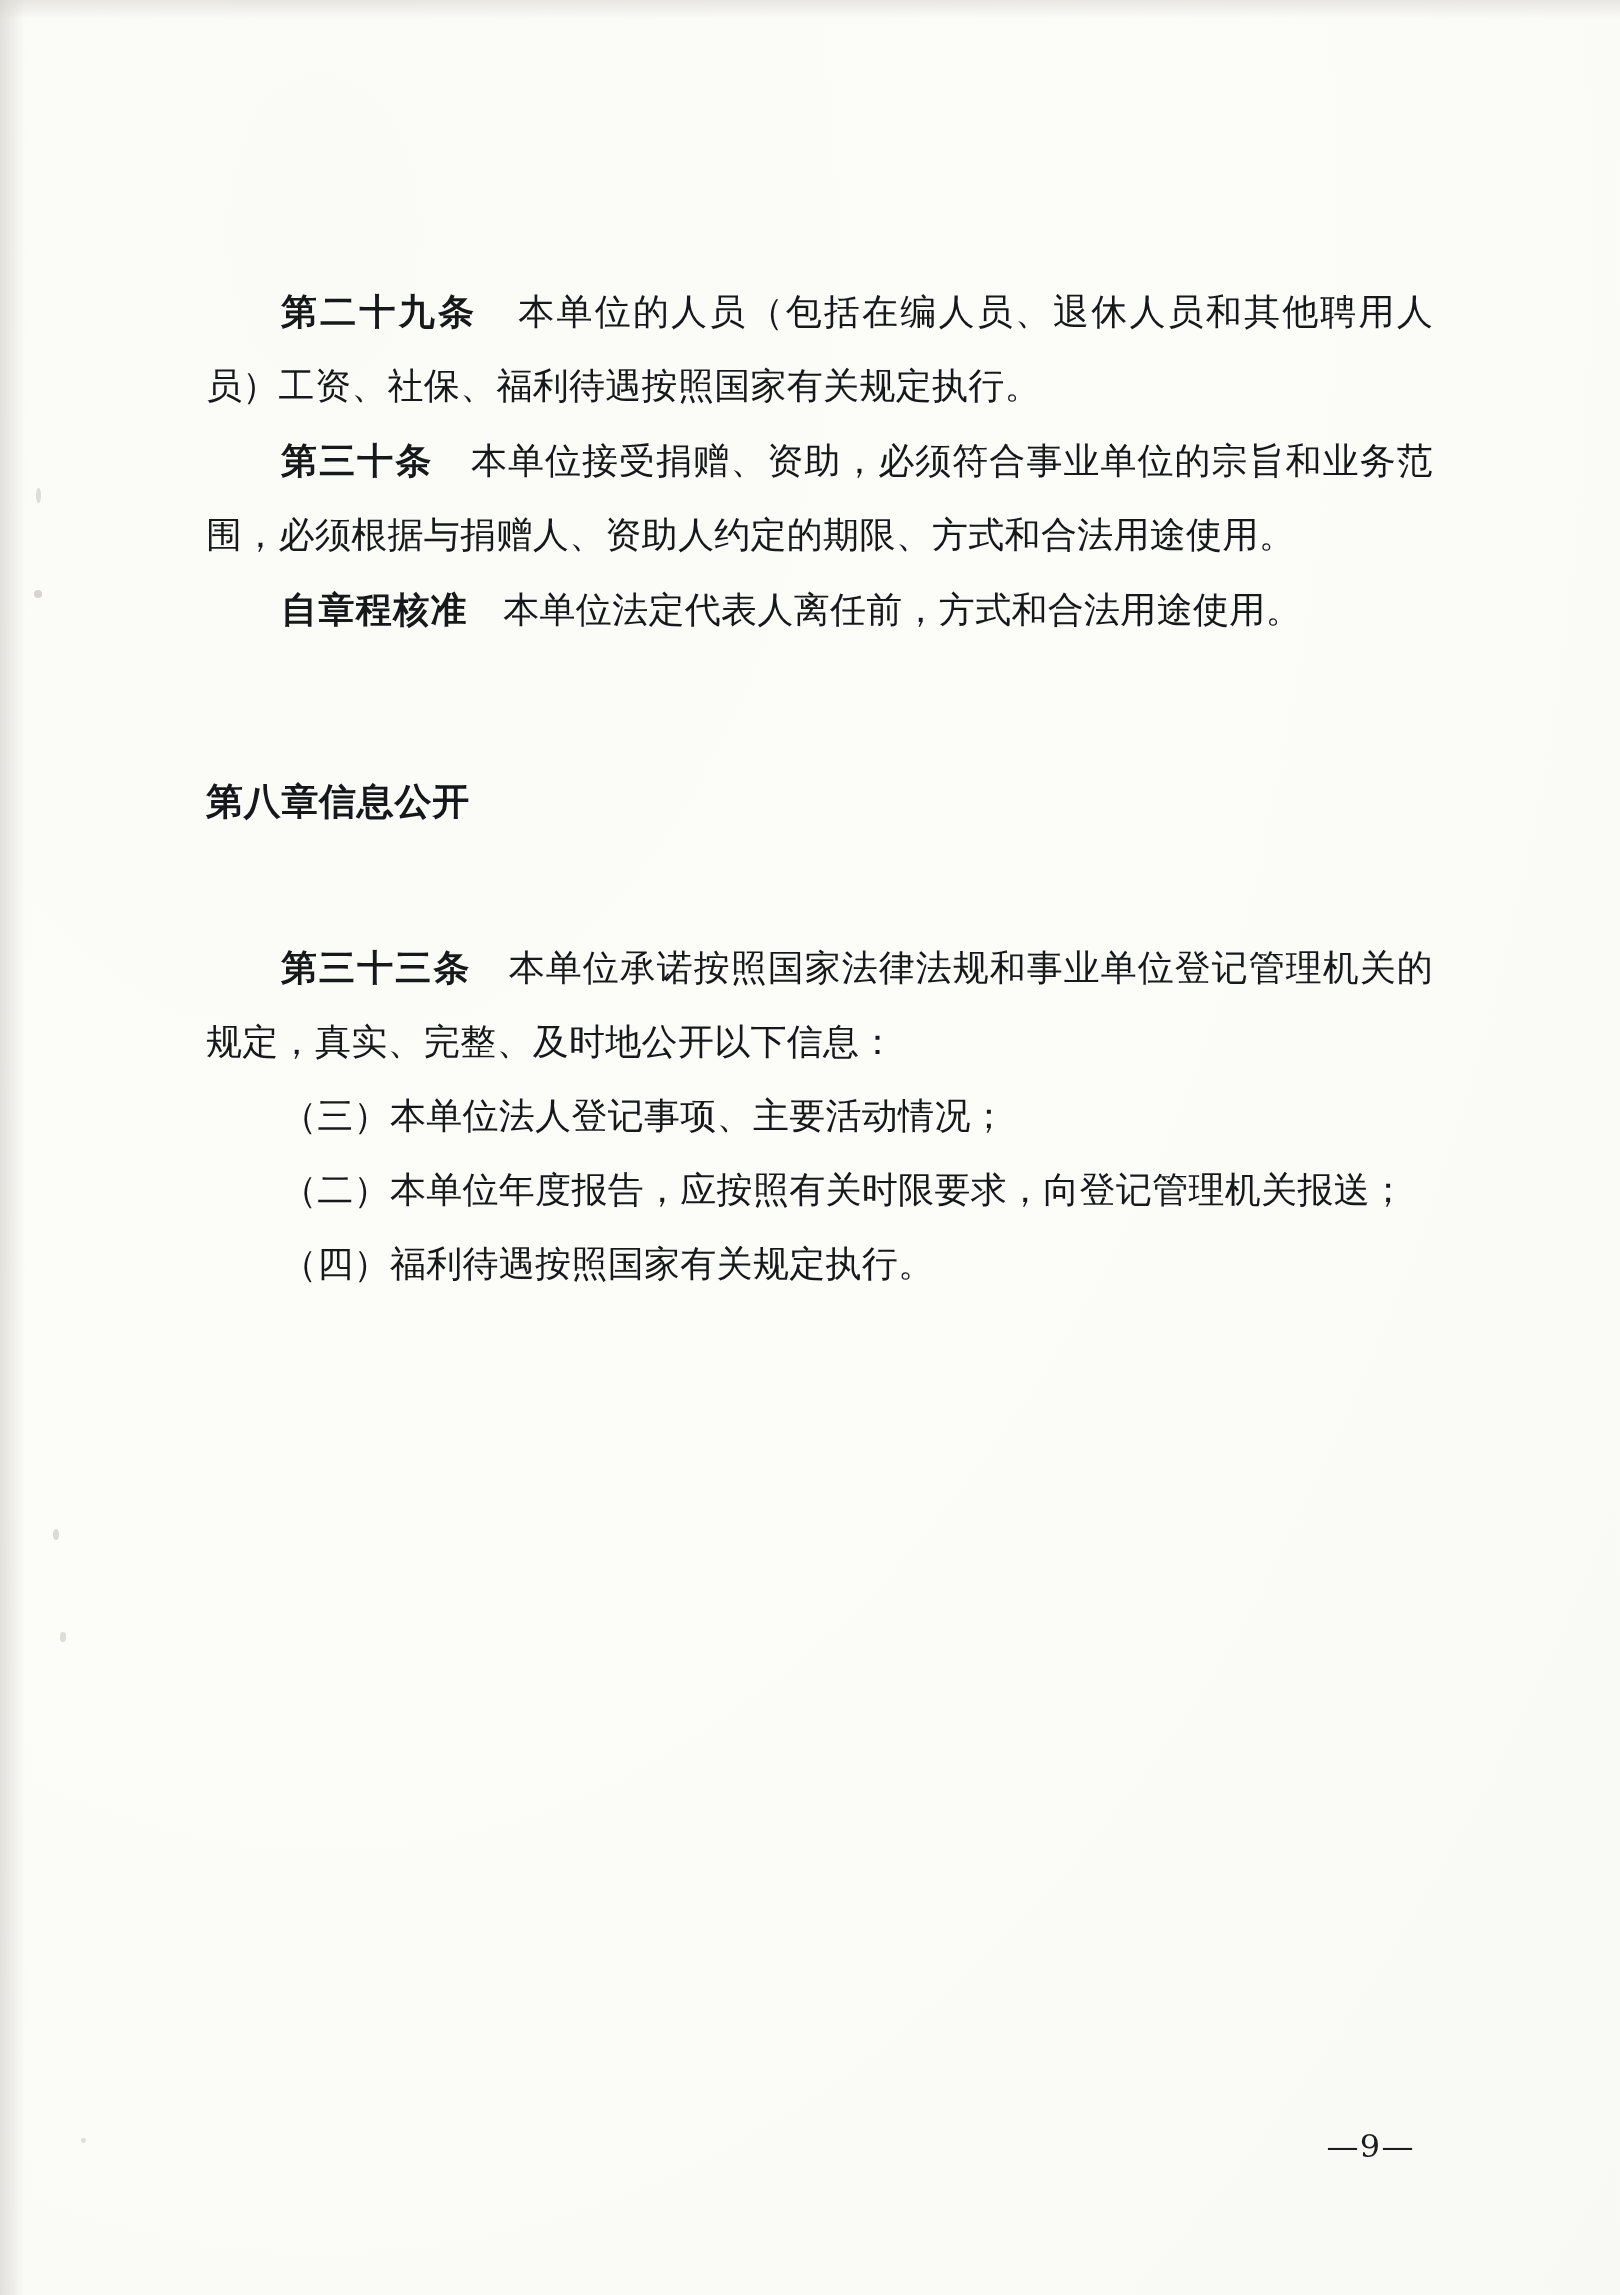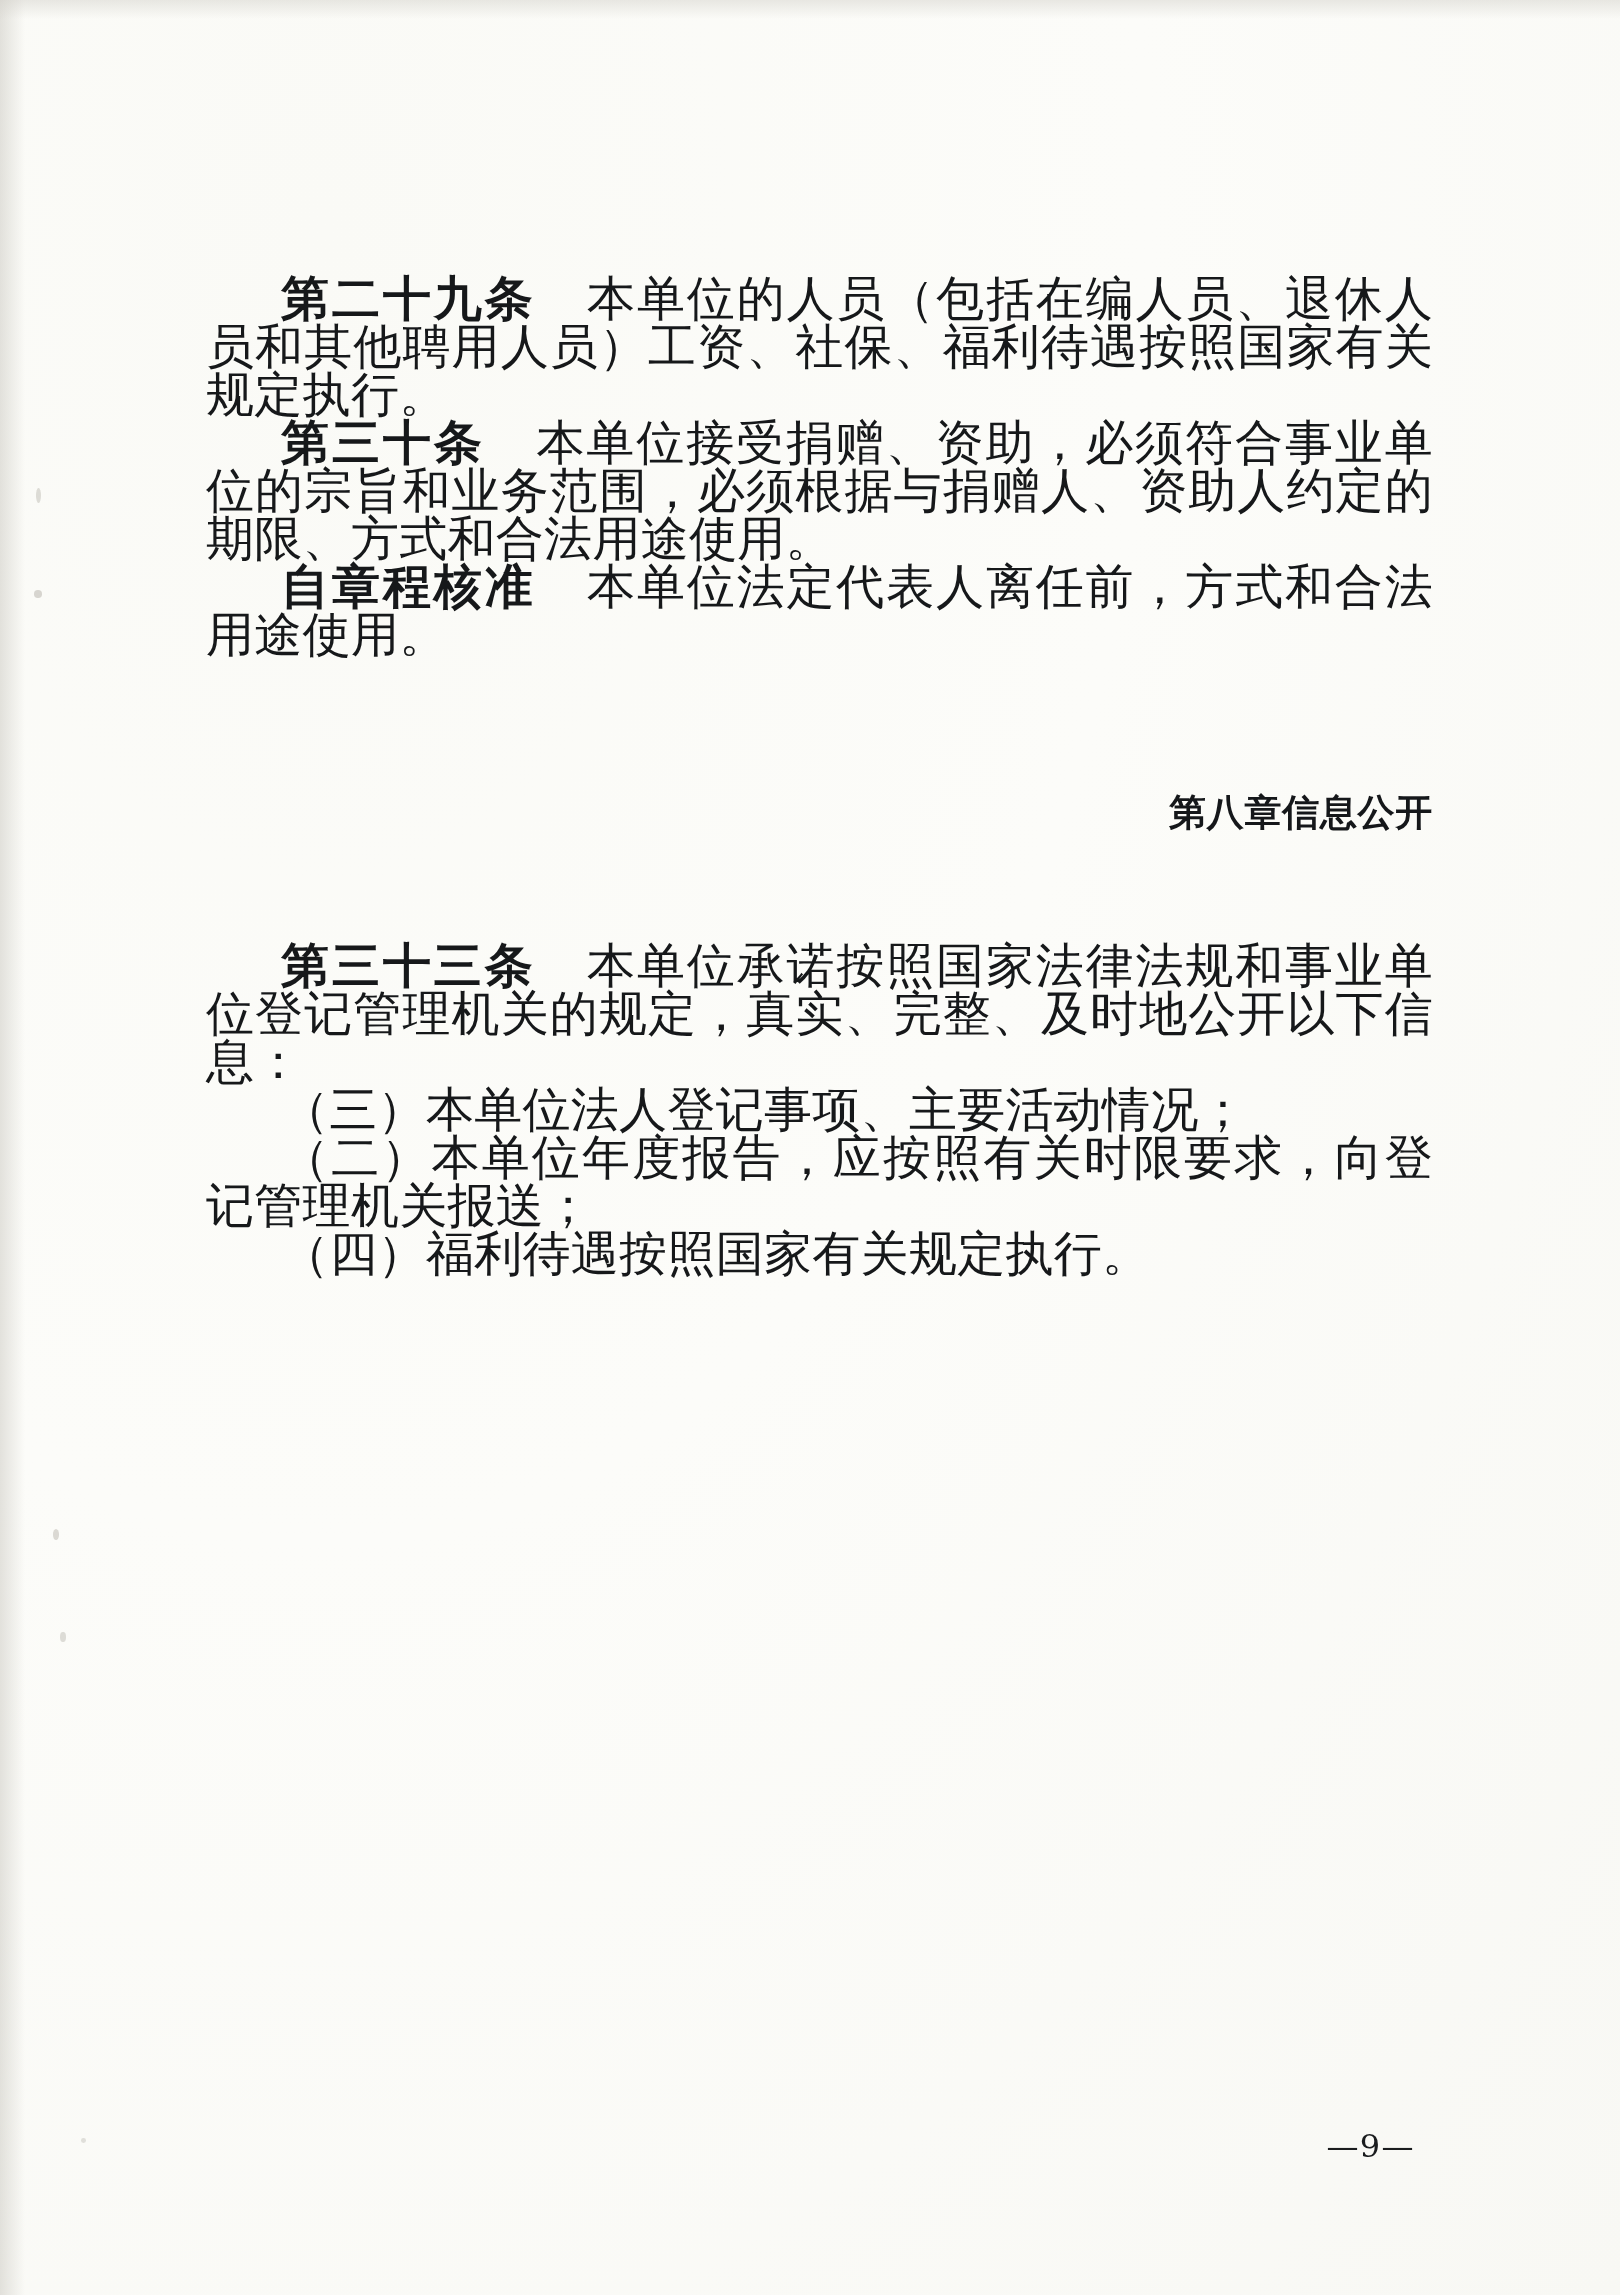--- a/index.html
+++ b/index.html
@@ -24,40 +24,40 @@
     pointer-events: none;
   }
   .content {
     position: absolute;
     left: 206px;
     top: 274px;
     width: 1227px;
   }
   .para {
     font-family: "DejaVu Serif", "Liberation Serif", serif;
-    font-size: 48px;
-    line-height: 48px;
+    font-size: 36px;
+    line-height: 74px;
     color: #16181a;
     text-align: justify;
     text-justify: inter-character;
     margin: 0 0 0 0;
     letter-spacing: 0.3px;
   }
   .para .lead {
     font-weight: 700;
     letter-spacing: 1.4px;
   }
   .indent {
     text-indent: 75px;
   }
   .chapter {
     font-family: "DejaVu Sans", "Liberation Sans", sans-serif;
     font-weight: 700;
     font-size: 37px;
-    text-align: right;
+    text-align: left;
     color: #15171a;
     letter-spacing: 0.7px;
   }
   .gap-chapter-top { height: 130px; }
   .gap-chapter-bottom { height: 103px; }
   .page-number {
     position: absolute;
     right: 206px;
     bottom: 130px;
     font-family: "DejaVu Serif", "Liberation Serif", serif;

